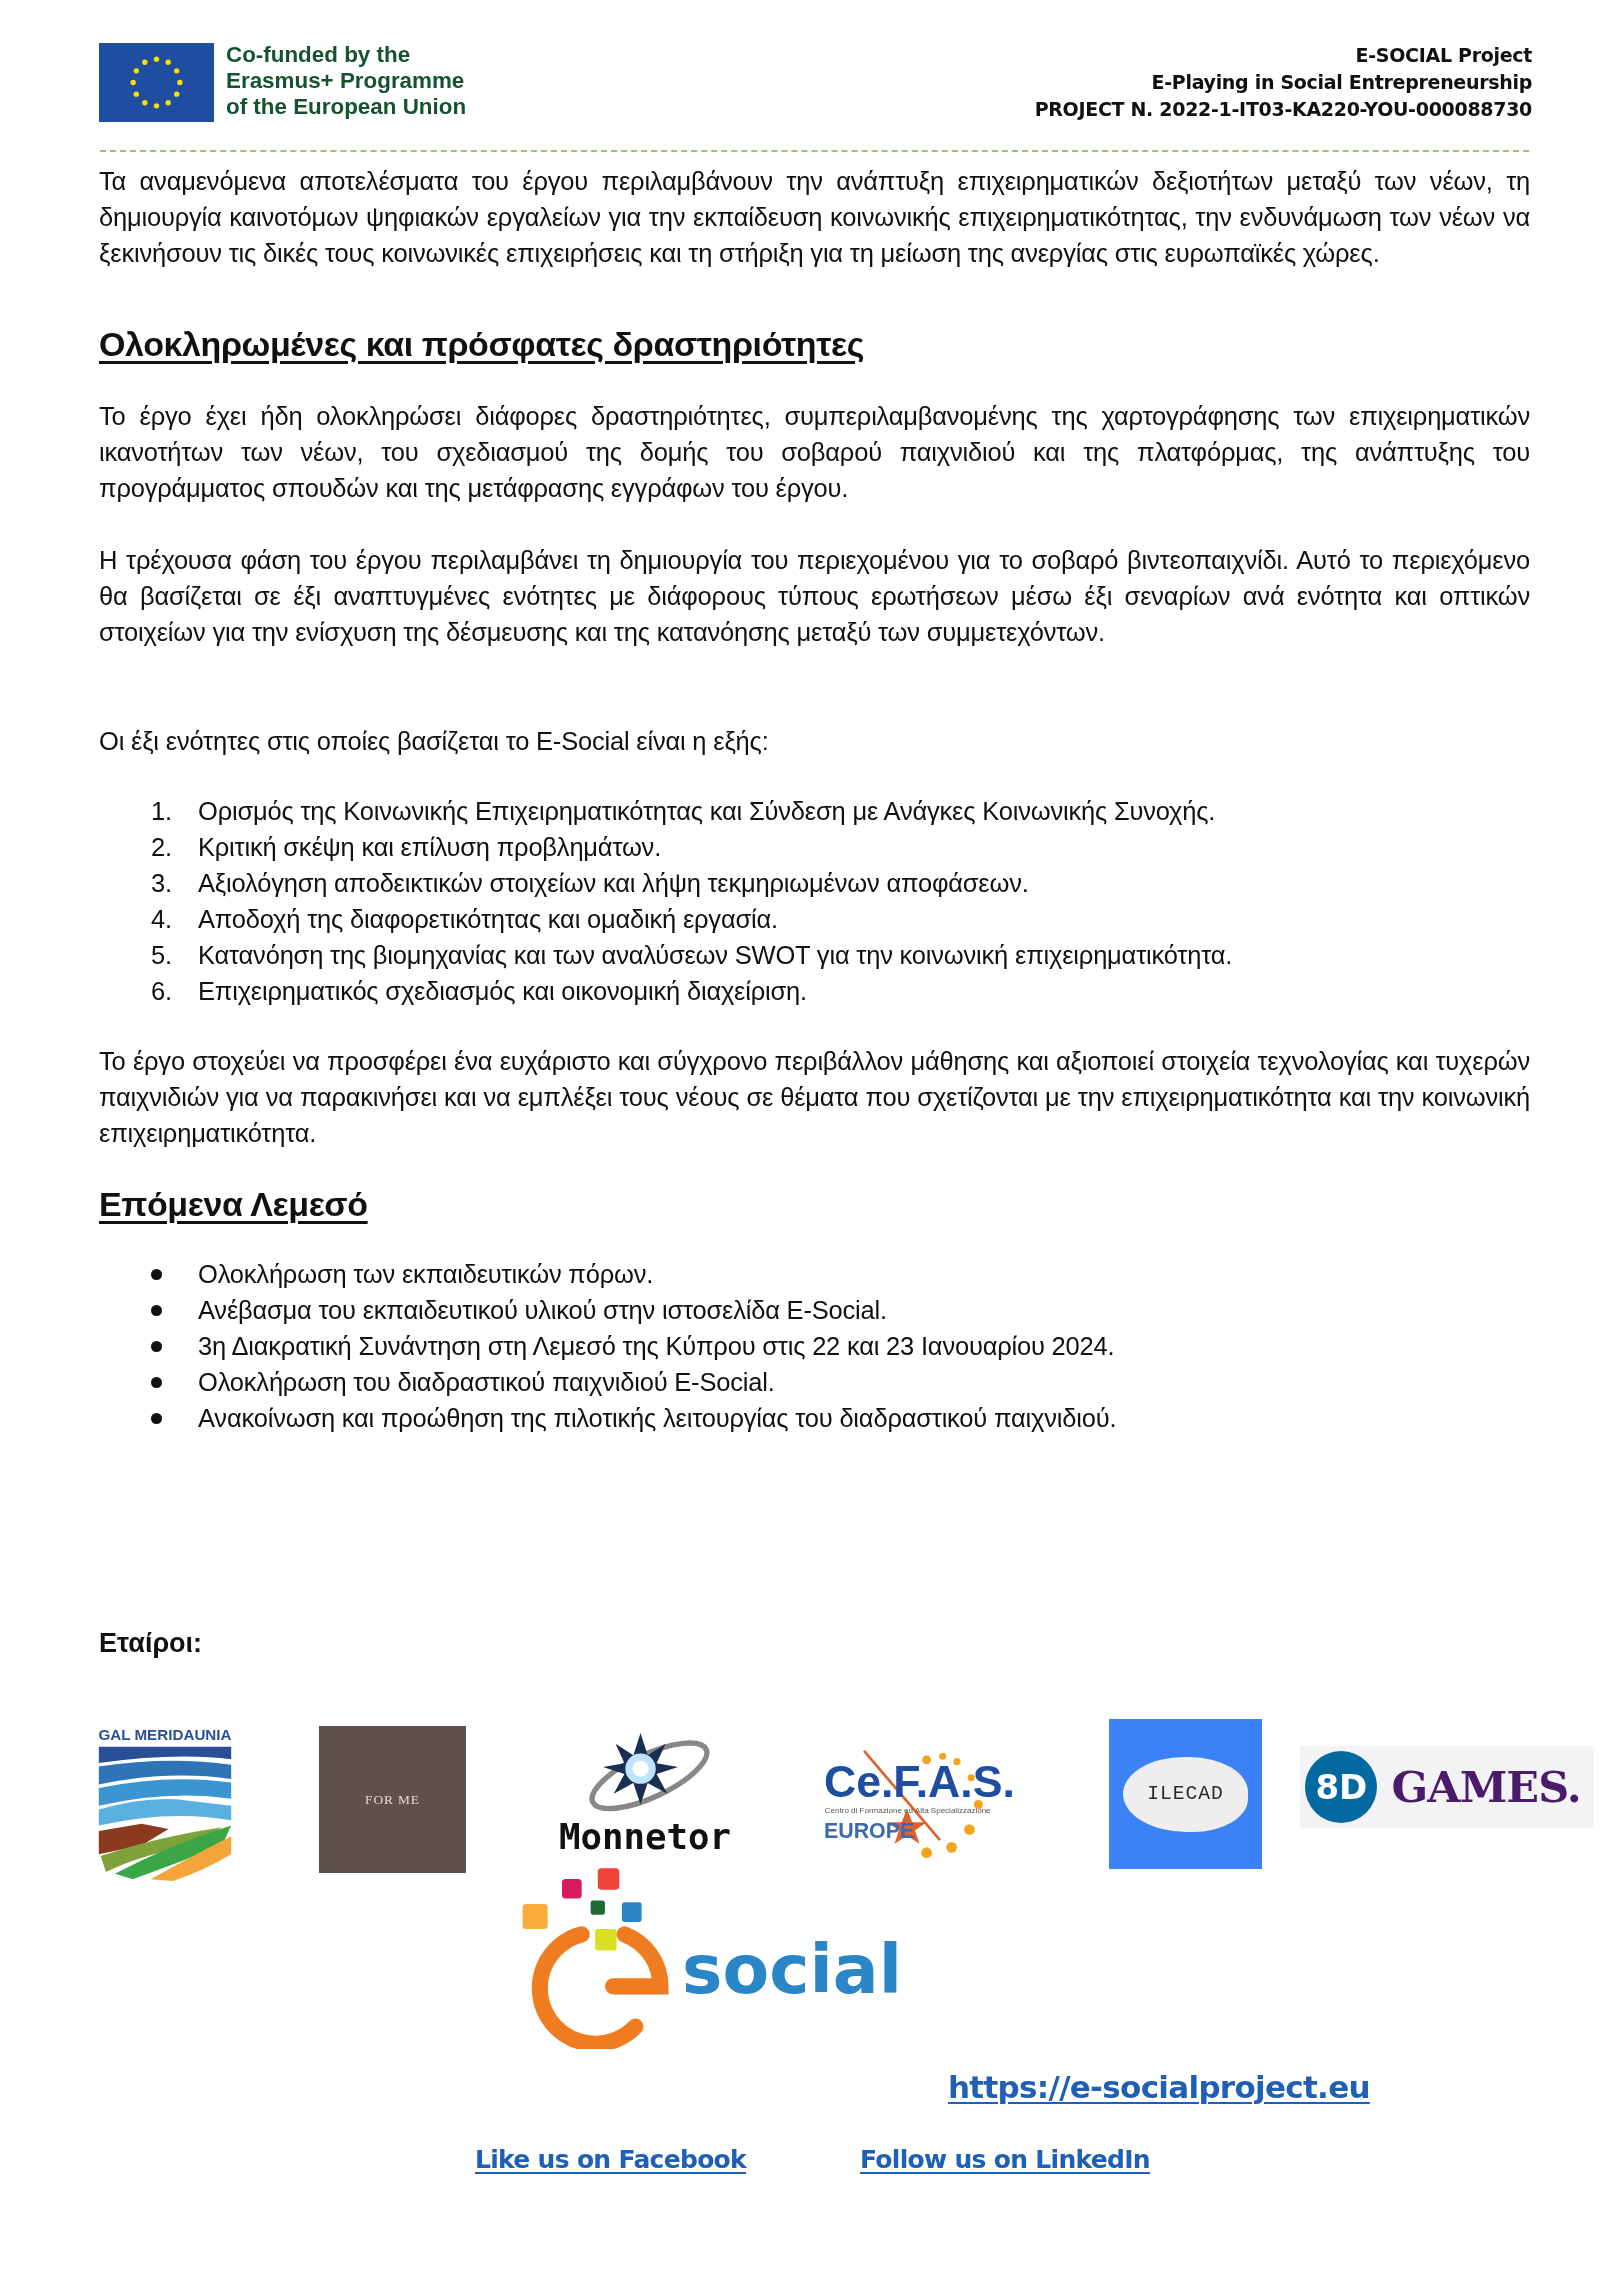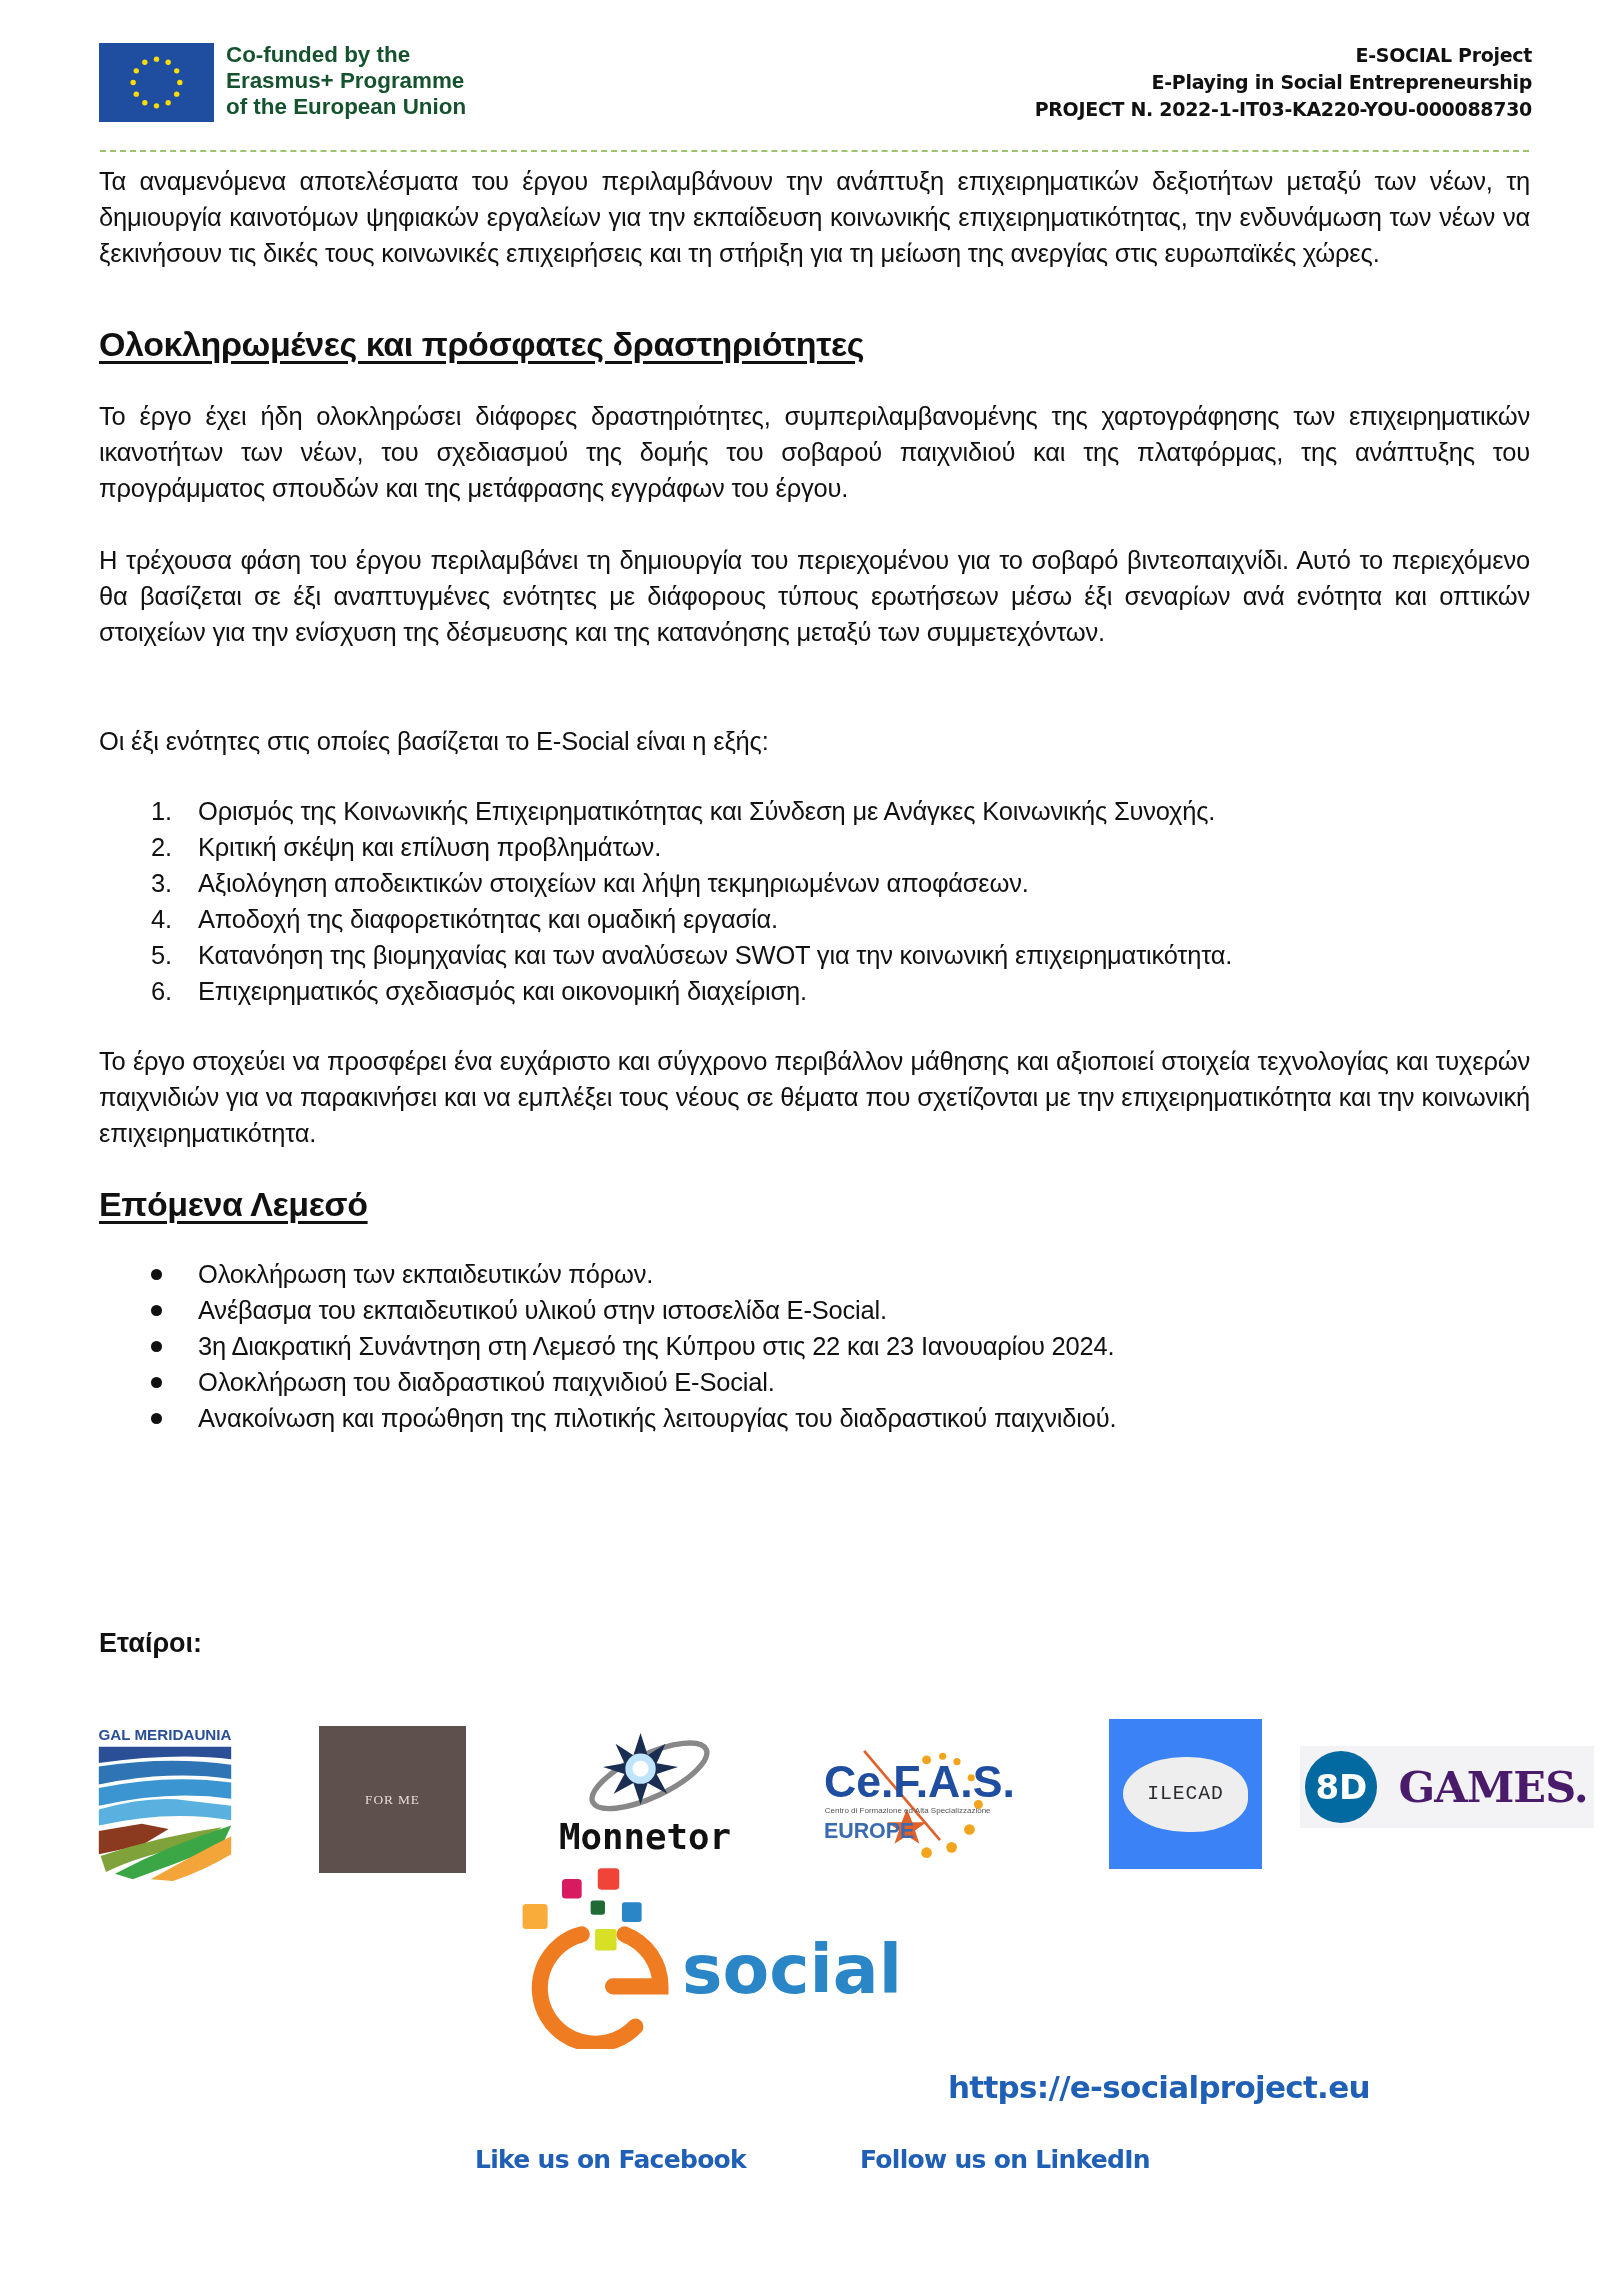--- a/index.html
+++ b/index.html
@@ -26,24 +26,24 @@
   .logo { position: absolute; }
   .gal { left: 88px; top: 1720px; width: 154px; height: 161px; }
   .forme { left: 319px; top: 1726px; width: 147px; height: 147px; background: #5e504d; display:flex; align-items:center; justify-content:center; color:#e6dcd6; font-family: "Liberation Serif", serif; font-size: 13.4px; letter-spacing: 0.9px; }
   .monnetor { left: 524px; top: 1724px; width: 242px; height: 134px; }
   .cefas { left: 819px; top: 1742px; width: 242px; height: 125px; }
   .ilecad { left: 1109px; top: 1719px; width: 153px; height: 150px; background: #3b82f6; display:flex; align-items:center; justify-content:center; }
   .ilecad .blob { width: 125px; height: 75px; background: #eeeeef; border-radius: 50% 48% 45% 52%; display:flex; flex-direction:column; align-items:center; justify-content:center; }
   .ilecad .blob .t { font-family: "Liberation Mono", monospace; font-size: 19.7px; color:#2a2a30; letter-spacing: 0.9px; }
   .games8d { left: 1300px; top: 1746px; width: 294px; height: 82px; background: #f3f2f5; display:flex; align-items:center; }
   .games8d .circ { width: 72px; height: 72px; border-radius: 50%; background: #0369a1; color:#fff; font-weight: bold; font-size: 34px; display:flex; align-items:center; justify-content:center; margin-left: 5.4px; font-family: "DejaVu Sans", sans-serif; }
-  .games8d .gt { color:#4a1b6b; font-weight: bold; font-size: 43px; margin-left: 21px; font-family: "DejaVu Serif", serif; letter-spacing: -0.9px; }
+  .games8d .gt { color:#4a1b6b; font-weight: bold; font-size: 43px; margin-left: 14px; font-family: "DejaVu Serif", serif; letter-spacing: -0.9px; }
   .esocial { left: 510px; top: 1861px; width: 394px; height: 188px; }
 
-  a.link { color: #1f5fb5; text-decoration-thickness: 1.8px; text-underline-offset: 3.6px; font-weight: bold; font-family: "DejaVu Sans", sans-serif; }
+  a.link { color: #1f5fb5; text-decoration: underline; text-decoration-thickness: 1.8px; text-underline-offset: 3.6px; font-weight: bold; font-family: "DejaVu Sans", sans-serif; }
   .url { position: absolute; left: 948px; top: 2069px; font-size: 31px; letter-spacing: -0.7px; }
   .fb { position: absolute; left: 475px; top: 2145px; font-size: 25px; letter-spacing: -0.7px; }
   .li { position: absolute; left: 860px; top: 2145px; font-size: 25px; letter-spacing: -0.7px; }
 </style>
 </head>
 <body>
 
 <div class="header">
   <div class="eu-flag">
     <svg width="115" height="79" viewBox="0 0 128 88">

